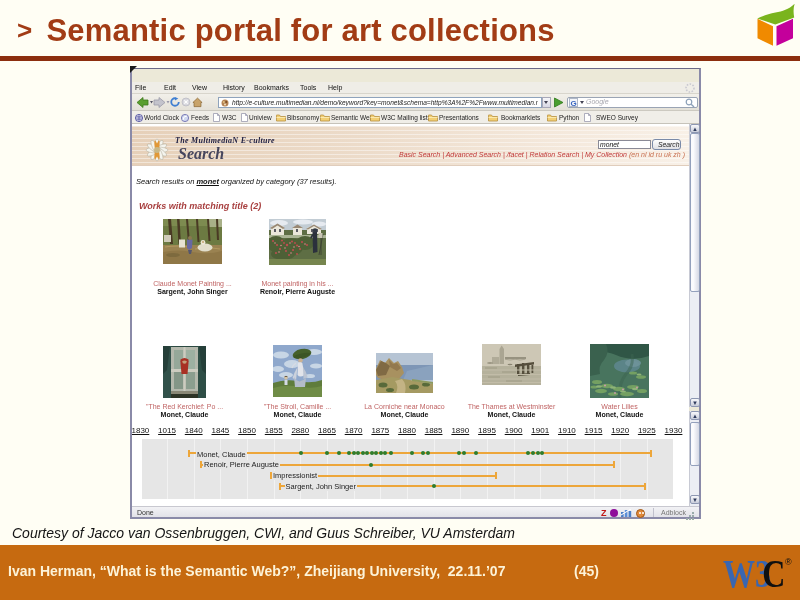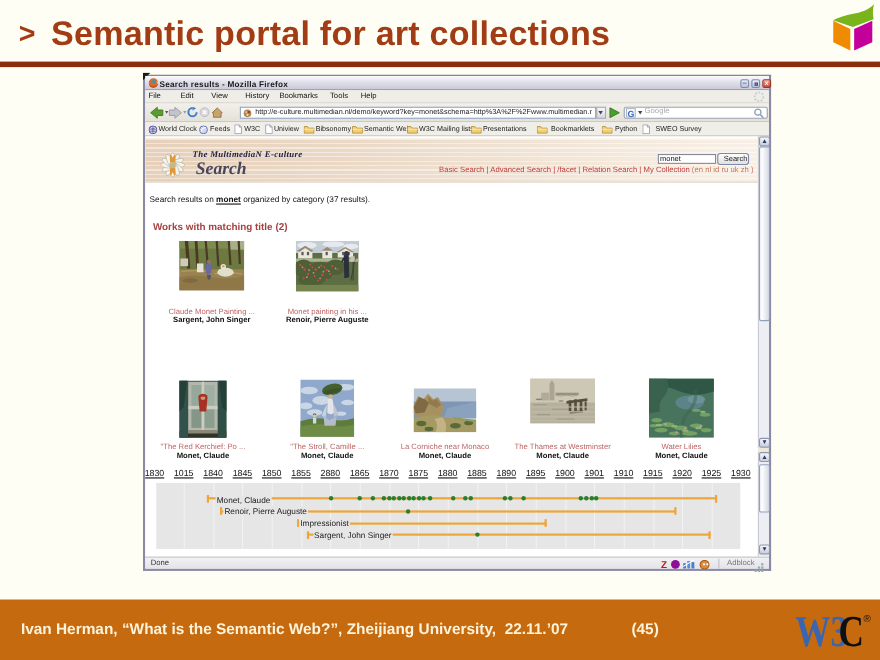--- a/index.html
+++ b/index.html
@@ -5,37 +5,37 @@
 * { margin:0; padding:0; box-sizing:border-box; }
 html,body { width:800px; height:600px; overflow:hidden; background:#fffef4; font-family:"Liberation Sans",sans-serif; }
 .abs { position:absolute; }
 #slide { position:relative; width:800px; height:600px; }
 
 #title { left:17px; top:15px; font-weight:bold; font-size:31px; line-height:1.05; letter-spacing:0.2px; color:#a23c15; }
 #title .gt { font-size:26px; vertical-align:2px; margin-right:14px; }
 #hrline { left:0; top:56px; width:800px; height:4.5px; background:#8c2e0e; }
 #courtesy { left:12px; top:526px; font-style:italic; font-size:14px; line-height:1.1; color:#151515; }
 #footer { left:0; top:545px; width:800px; height:55px; background:#c66a10; }
-#footertext { left:8px; top:564px; font-weight:bold; font-size:14px; line-height:1; color:#fdf3d8;margin-left:11px; }
+#footertext { left:8px; top:564px; font-weight:bold; font-size:14px; line-height:1; color:#fdf3d8; }
 #footernum { left:574px; top:564px; font-weight:bold; font-size:14px; line-height:1; color:#fdf3d8; }
 
 #win { left:130px; top:68px; width:571px; height:451px; background:#ece9d8; border:2px solid #8a8aa8; border-top:1px solid #6a6a88;}
 #titlebar { left:0px; top:0px; width:567px; height:13px; background:linear-gradient(180deg,#fcfcfe 0%,#e4e4ee 40%,#c9c9da 100%); border-bottom:1px solid #9a9ab0; }
 #titletext { left:13px; top:2.5px; font-size:7.5px; font-weight:bold; color:#1a1a1a; letter-spacing:.2px;}
 #menubar { left:0; top:13px; width:567px; height:12px; background:#efede7; border-bottom:1px solid #d8d5cc; font-size:7px; color:#111; }
 #menubar span { position:absolute; top:2px; }
 #navbar { left:0; top:25px; width:567px; height:17px; background:linear-gradient(180deg,#f2f0ea,#e4e1d8); border-bottom:1px solid #ccc9c0; }
 #bmbar { left:0; top:42px; width:567px; height:13px; background:#f0eee8; border-bottom:1px solid #c6c3ba; font-size:6.5px; color:#222; }
 #content { left:0; top:55px; width:557px; height:382px; background:#ffffff; overflow:hidden; }
 #statusbar { left:0; top:437px; width:567px; height:11px; background:linear-gradient(180deg,#f2f2f5,#e2e2e8); border-top:1px solid #c8c8d0; font-size:7px; color:#333; }
 
 #pghead { left:0px; top:2px; width:557px; height:40px;
   background:repeating-linear-gradient(180deg, rgba(255,255,255,.45) 0 1px, rgba(255,255,255,0) 1px 4px),
   linear-gradient(90deg,#e6d0b9 0%,#ecdbc9 40%,#f4e8db 75%,#f8f0e7 100%); border-bottom:1px solid #e0cdbc;}
-.t { position:absolute; white-space:nowrap; }
+.t { position:absolute; white-space:nowrap;font-style:italic; }
 
 #tband { left:10px; top:315px; width:531px; height:60px; background:#e6e6e6; }
 .gline { position:absolute; top:0; width:1px; height:60px; background:#f2f2f2; }
 .oline { position:absolute; height:2px; background:#eda63a; }
 .otick { position:absolute; width:2px; height:7px; background:#eda63a; }
 .tlabel { position:absolute; font-size:7.5px; color:#222; background:#e6e6e6; padding:0 1px; white-space:nowrap; }
 .dot { position:absolute; width:4px; height:4px; border-radius:50%; background:#2e7d2e; }
 .yr { position:absolute; top:302px; width:28px; text-align:center; font-size:8px; color:#111;text-decoration:underline; }
 
 .sb { position:absolute; width:10px; background:#eceef4; border-left:1px solid #c8cad4; }
@@ -52,34 +52,20 @@
   <div class="abs" id="title"><span class="gt">&gt;</span>Semantic portal for art collections</div>
   <svg class="abs" style="left:753px;top:1px" width="46" height="48" viewBox="0 0 46 48">
     <path d="M4.5 17.8 L20 25.3 L20 44.8 L4.5 37.3 Z" fill="#f08a00"></path>
     <path d="M23.5 25.3 L40 17.8 L40 37.3 L23.5 44.8 Z" fill="#c4009b"></path>
     <path d="M4.3 17.4 C 9.5 15.0, 15.5 13.0, 22.5 11.6 C 29.5 10.2, 35.5 8.6, 41.6 2.8 C 40.2 7.6, 40.4 11.6, 41.2 16.4 L 22.3 23.6 Z" fill="#7ab41d"></path>
   </svg>
   <div class="abs" id="hrline"></div>
 
   <div class="abs" id="win">
       <span class="abs" style="left:-2px;top:-3px;width:7px;height:7px;background:#1a1a1a;clip-path:polygon(0 0,100% 0,0 100%);"></span>
-    <div class="abs" id="titlebar">
-      <svg class="abs" style="left:3px;top:2px" width="9" height="9" viewBox="0 0 9 9">
-        <circle cx="4.5" cy="4.5" r="4.4" fill="#d96b28"></circle>
-        <circle cx="5" cy="3.4" r="1.8" fill="#4a8fae"></circle>
-        <path d="M0.4 5.5 A4.2 4.2 0 0 0 8.5 5.2 C6.5 8.6 2.5 8.4 0.4 5.5 Z" fill="#b54423"></path>
-        <path d="M7.2 2 A4.4 4.4 0 0 1 8.8 5 L7.5 5 C7.8 3.8 7.6 2.8 7.2 2 Z" fill="#f0d890"></path>
-      </svg>
-      <span class="abs" id="titletext">Search results - Mozilla Firefox</span>
-      <span class="abs" style="left:541px;top:3px;width:8px;height:8px;background:linear-gradient(180deg,#e8ecf6,#b9c2dc);border:1px solid #7d8bb0;border-radius:2px;font-size:7px;line-height:6px;text-align:center;color:#223;">–</span>
-      <span class="abs" style="left:551px;top:3px;width:8px;height:8px;background:linear-gradient(180deg,#e8ecf6,#b9c2dc);border:1px solid #7d8bb0;border-radius:2px;">
-          <span class="abs" style="left:1.5px;top:1.5px;width:3.5px;height:3.5px;border:1px solid #33406a;border-top:1.5px solid #33406a;"></span>
-        </span>
-      <span class="abs" style="left:561px;top:3px;width:8px;height:8px;background:linear-gradient(180deg,#f0a095,#cc4433);border:1px solid #993322;border-radius:2px;color:#fff;font-size:6px;line-height:7px;text-align:center;font-weight:bold;">x</span>
-    </div>
     <div class="abs" id="menubar">
       <span style="left:3px">File</span>
         <span style="left:32px">Edit</span>
         <span style="left:60px">View</span>
         <span style="left:91px">History</span>
         <span style="left:122px">Bookmarks</span>
         <span style="left:168px">Tools</span>
         <span style="left:196px">Help</span>
       <svg class="abs" style="left:553px;top:1px" width="10" height="10" viewBox="0 0 10 10">
           <circle cx="5" cy="5" r="4" fill="none" stroke="#c8c8d0" stroke-width="1.6" stroke-dasharray="1.5 1.5"></circle>
@@ -561,20 +547,21 @@
       <div class="sbthumb" style="top:9px;height:159px;"></div>
       <div class="sbbtn" style="top:274px;">▼</div>
     </div>
     <div class="sb abs" style="left:557px;top:342px;height:95px;">
       <div class="sbbtn" style="top:0px;">▲</div>
       <div class="sbthumb" style="top:11px;height:44px;"></div>
       <div class="sbbtn" style="top:84px;">▼</div>
     </div>
   </div>
 
+  <div class="abs" id="courtesy">Courtesy of Jacco van Ossenbruggen, CWI, and Guus Schreiber, VU Amsterdam</div>
   <div class="abs" id="footer"></div>
   <div class="abs" id="footertext">Ivan Herman, “What is the Semantic Web?”, Zheijiang University,&nbsp; 22.11.’07</div>
   <div class="abs" id="footernum">(45)</div>
   <svg class="abs" style="left:723px;top:554px" width="75" height="42" viewBox="0 0 75 42">
     <text x="0" y="33" font-family="Liberation Serif" font-weight="bold" font-size="40" fill="#3a66b0" transform="scale(0.8,1)">W3</text>
     <text x="49" y="33" font-family="Liberation Serif" font-weight="bold" font-size="40" fill="#101010" transform="scale(0.8,1)">C</text>
     <text x="62" y="11" font-family="Liberation Sans" font-size="9" fill="#101010">®</text>
   </svg>
 </div>
 

